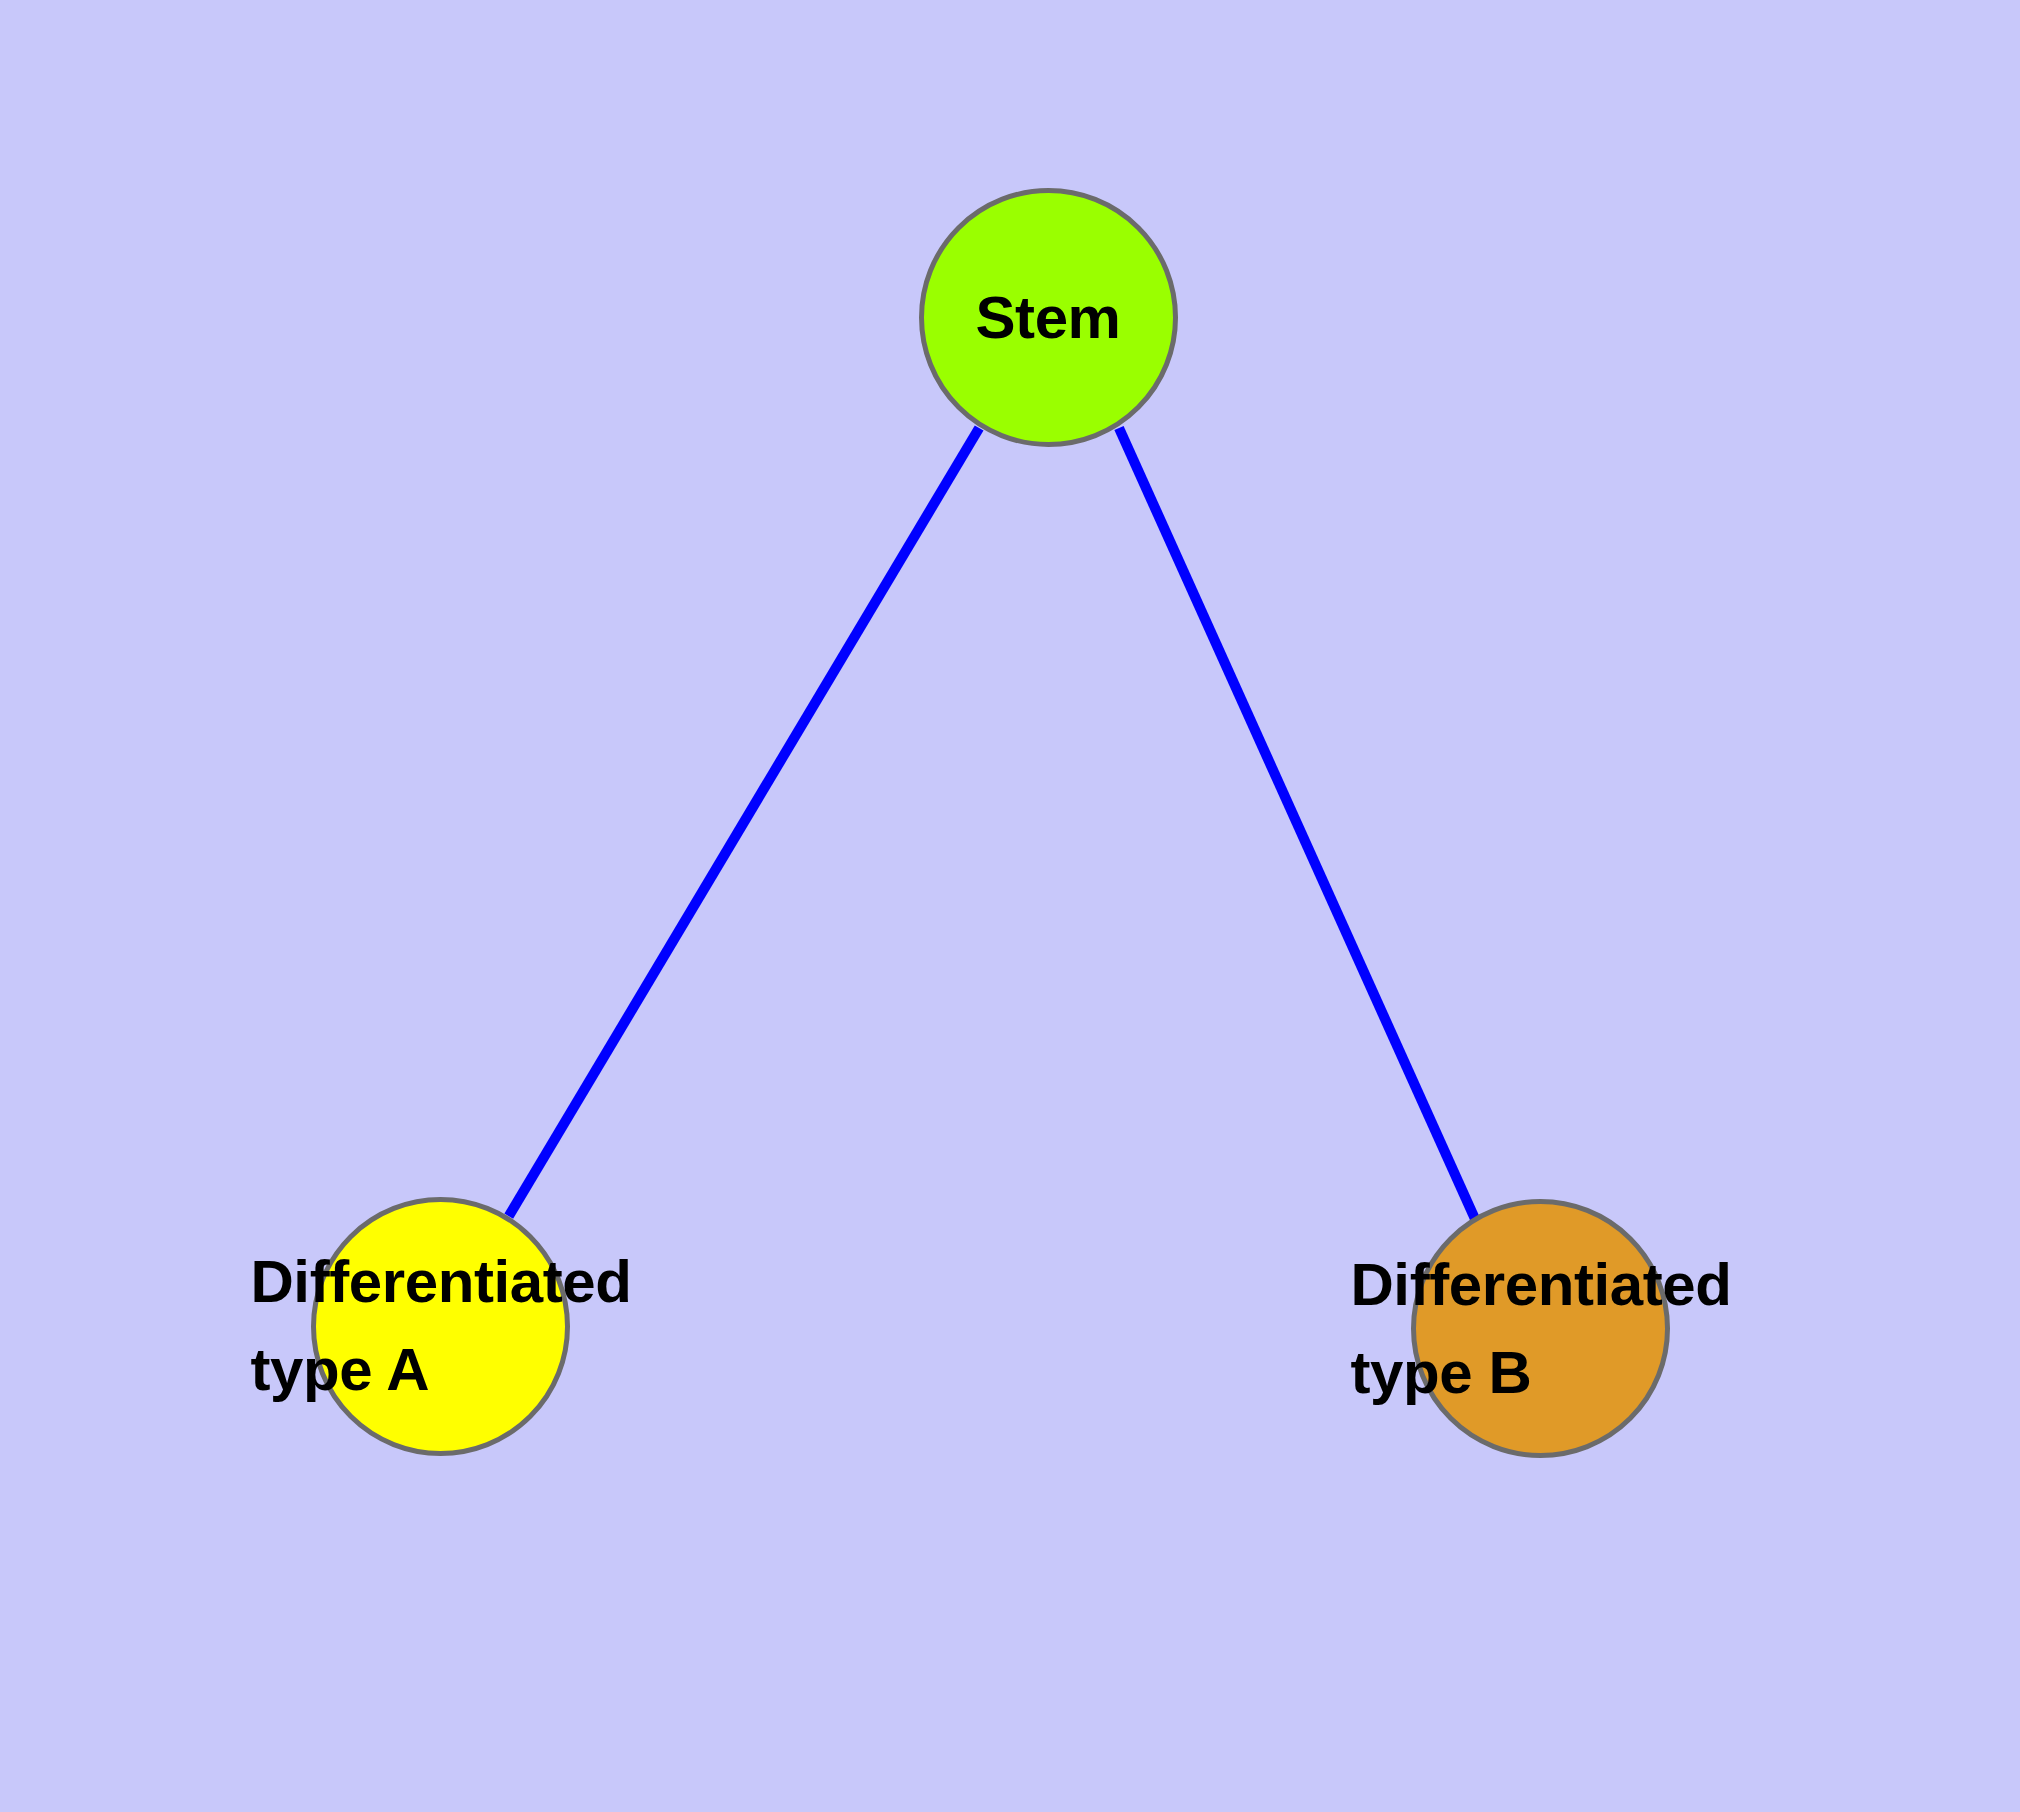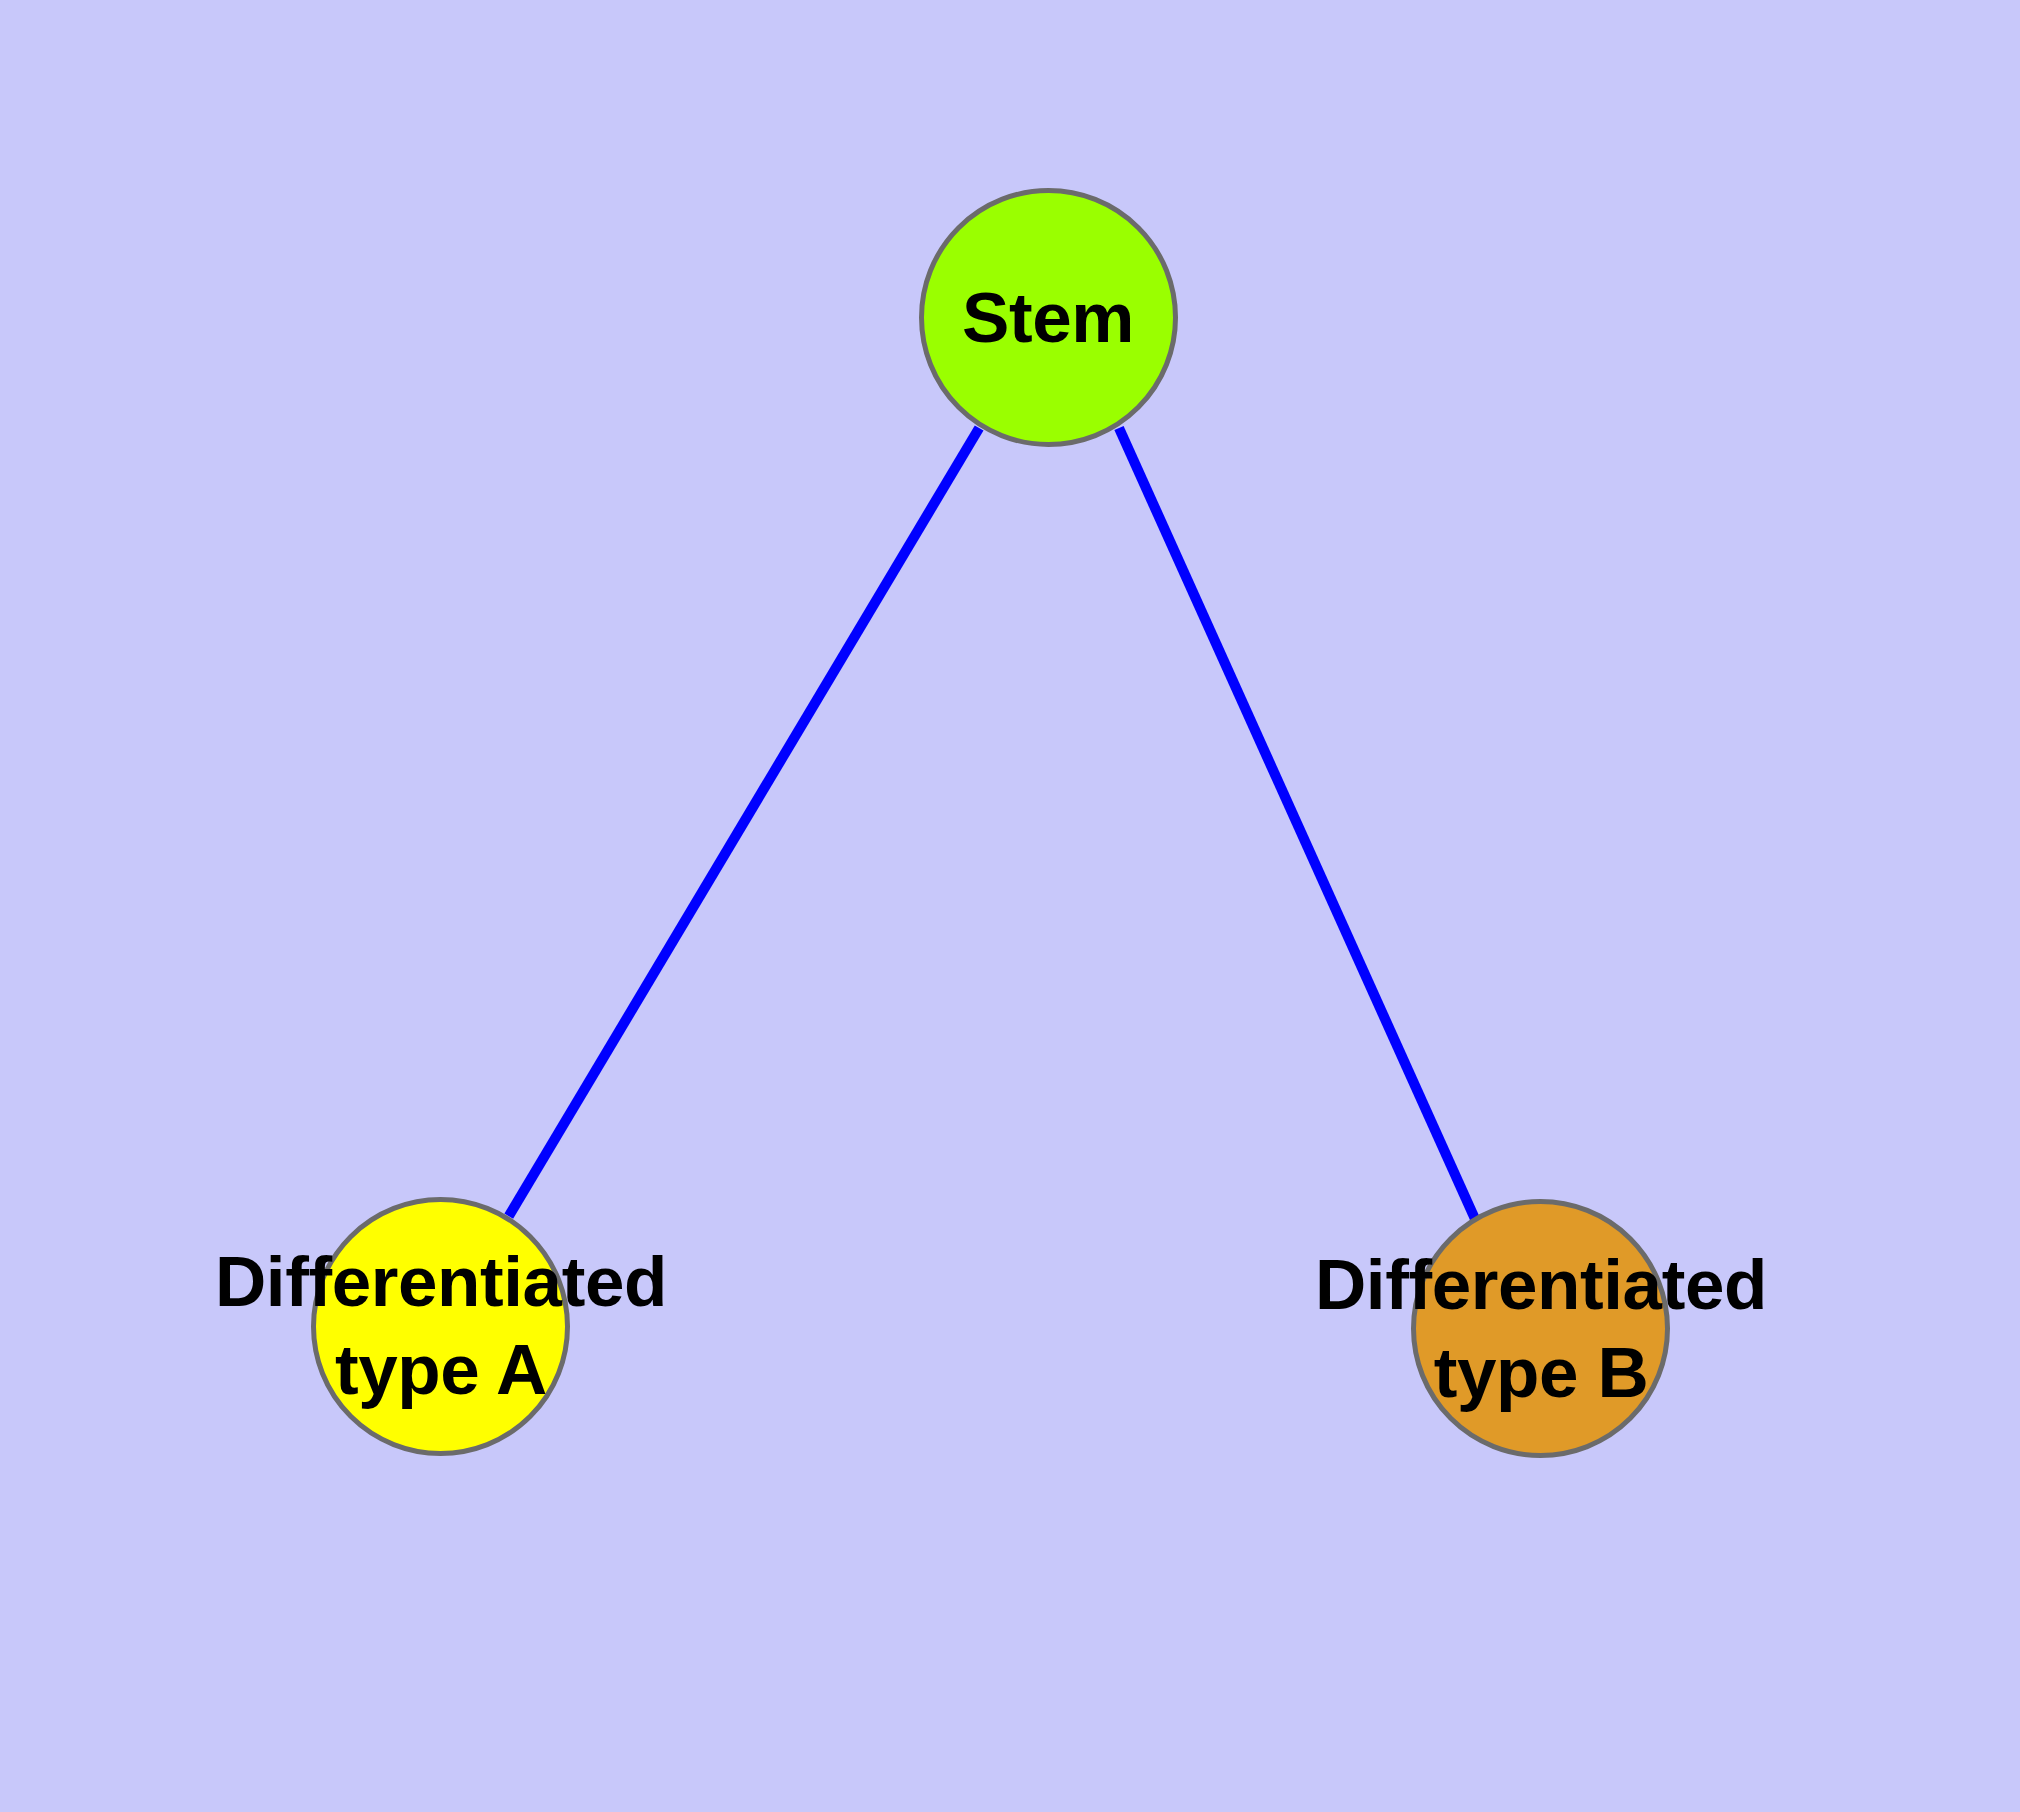--- a/index.html
+++ b/index.html
@@ -29,23 +29,22 @@
     position: absolute;
     border-radius: 50%;
     box-sizing: border-box;
     border: 5.1px solid #6b6b6b;
   }
   .node-label {
     position: absolute;
     color: #000000;
     font-family: "Liberation Sans", sans-serif;
     font-weight: bold;
-    font-size: 71px;
+    font-size: 60px;
     line-height: 88px;
-    text-align: center;
     white-space: pre;
     letter-spacing: -0.4px;
     transform: translate(-50%, -50%);
   }
 </style>
 </head>
 <body style="width: 2021px; height: 1812px;">
 
 <div id="graph-canvas" style="width: 2021px; height: 1812px; background: rgb(200, 200, 250);">
 

